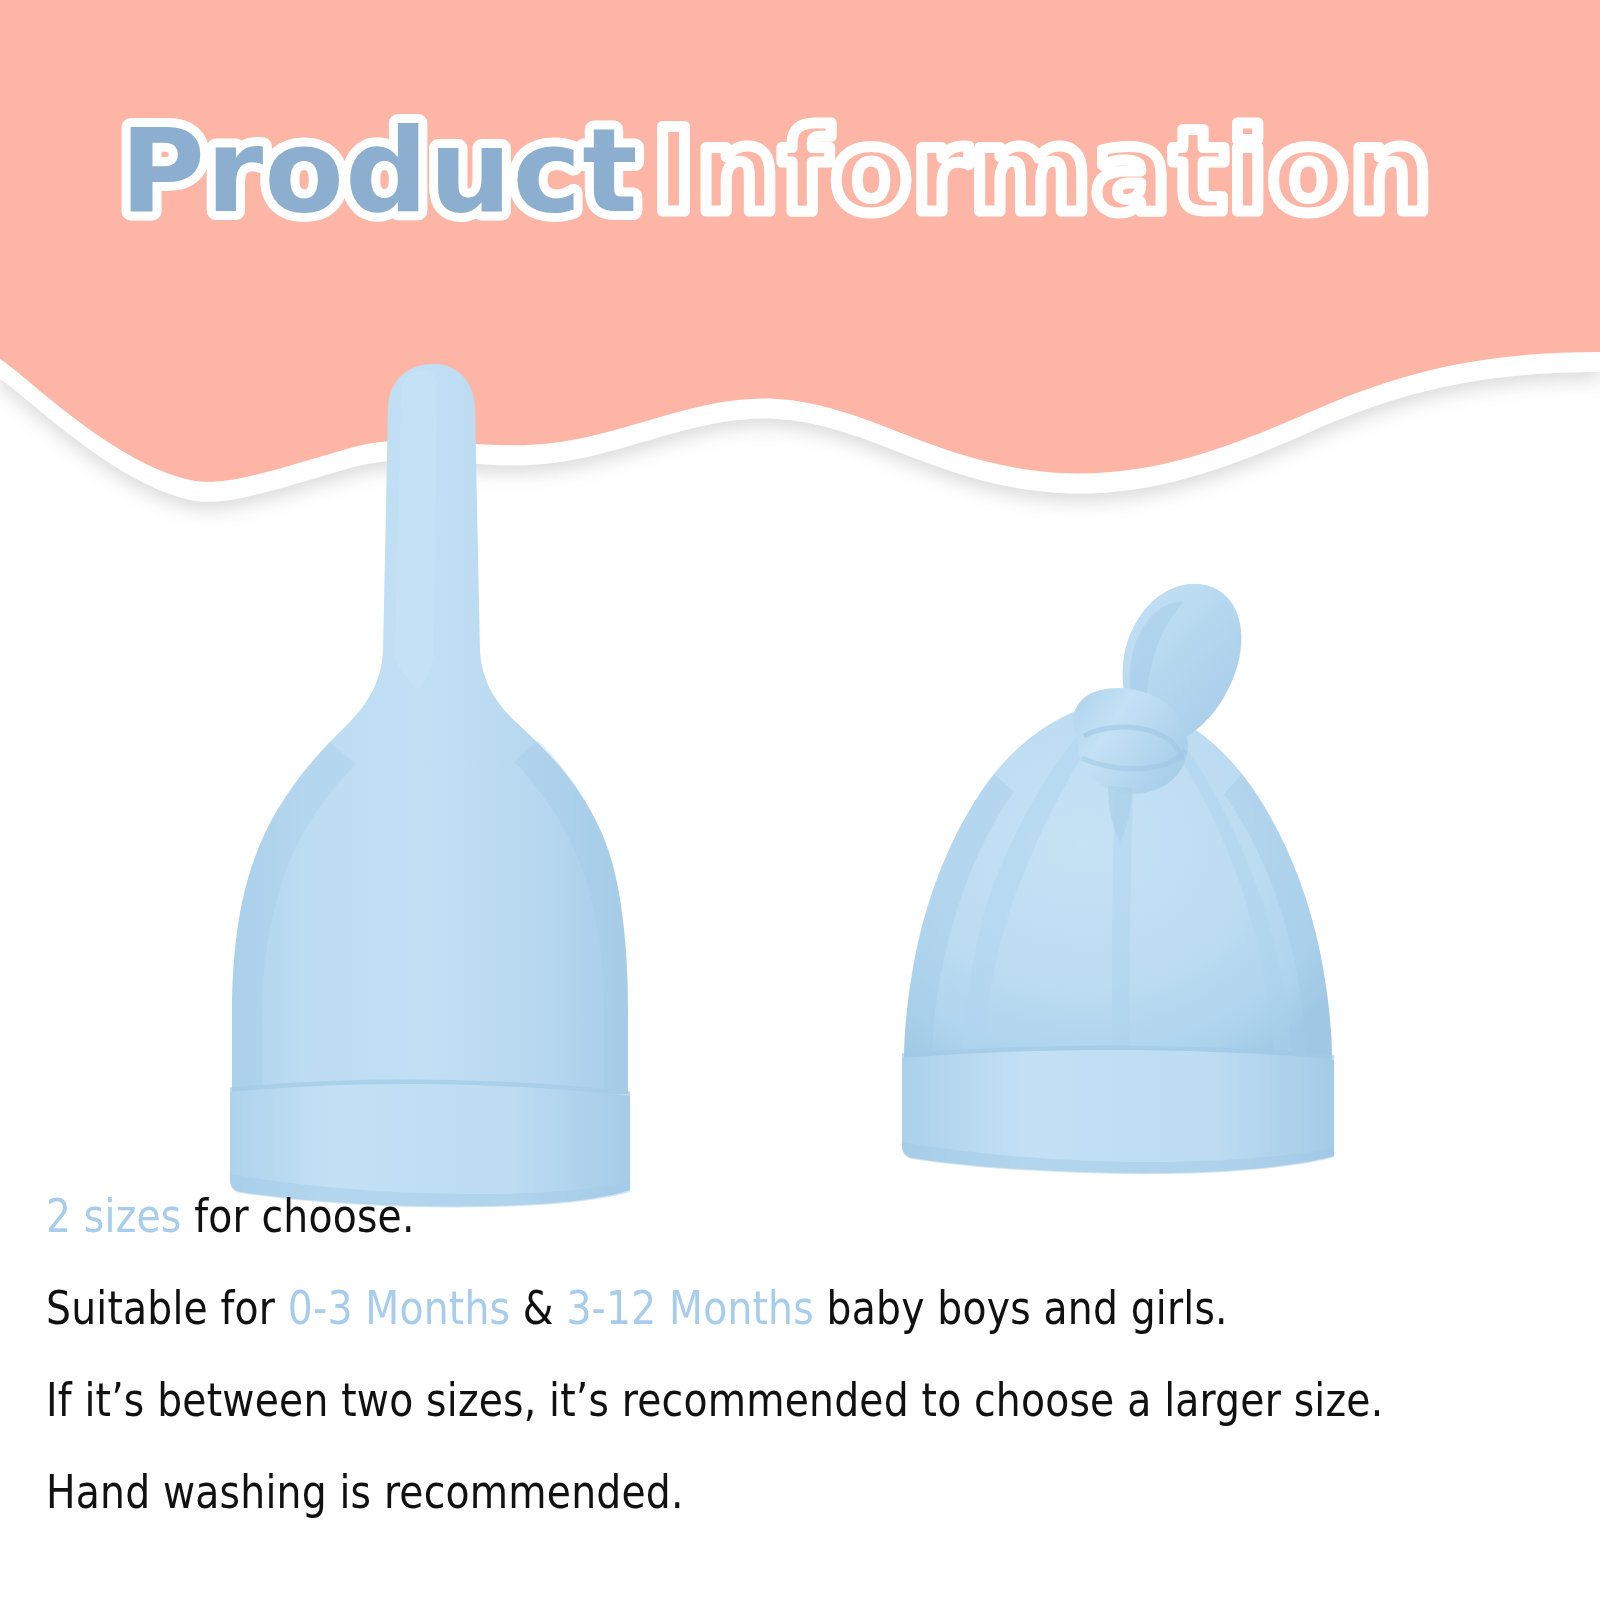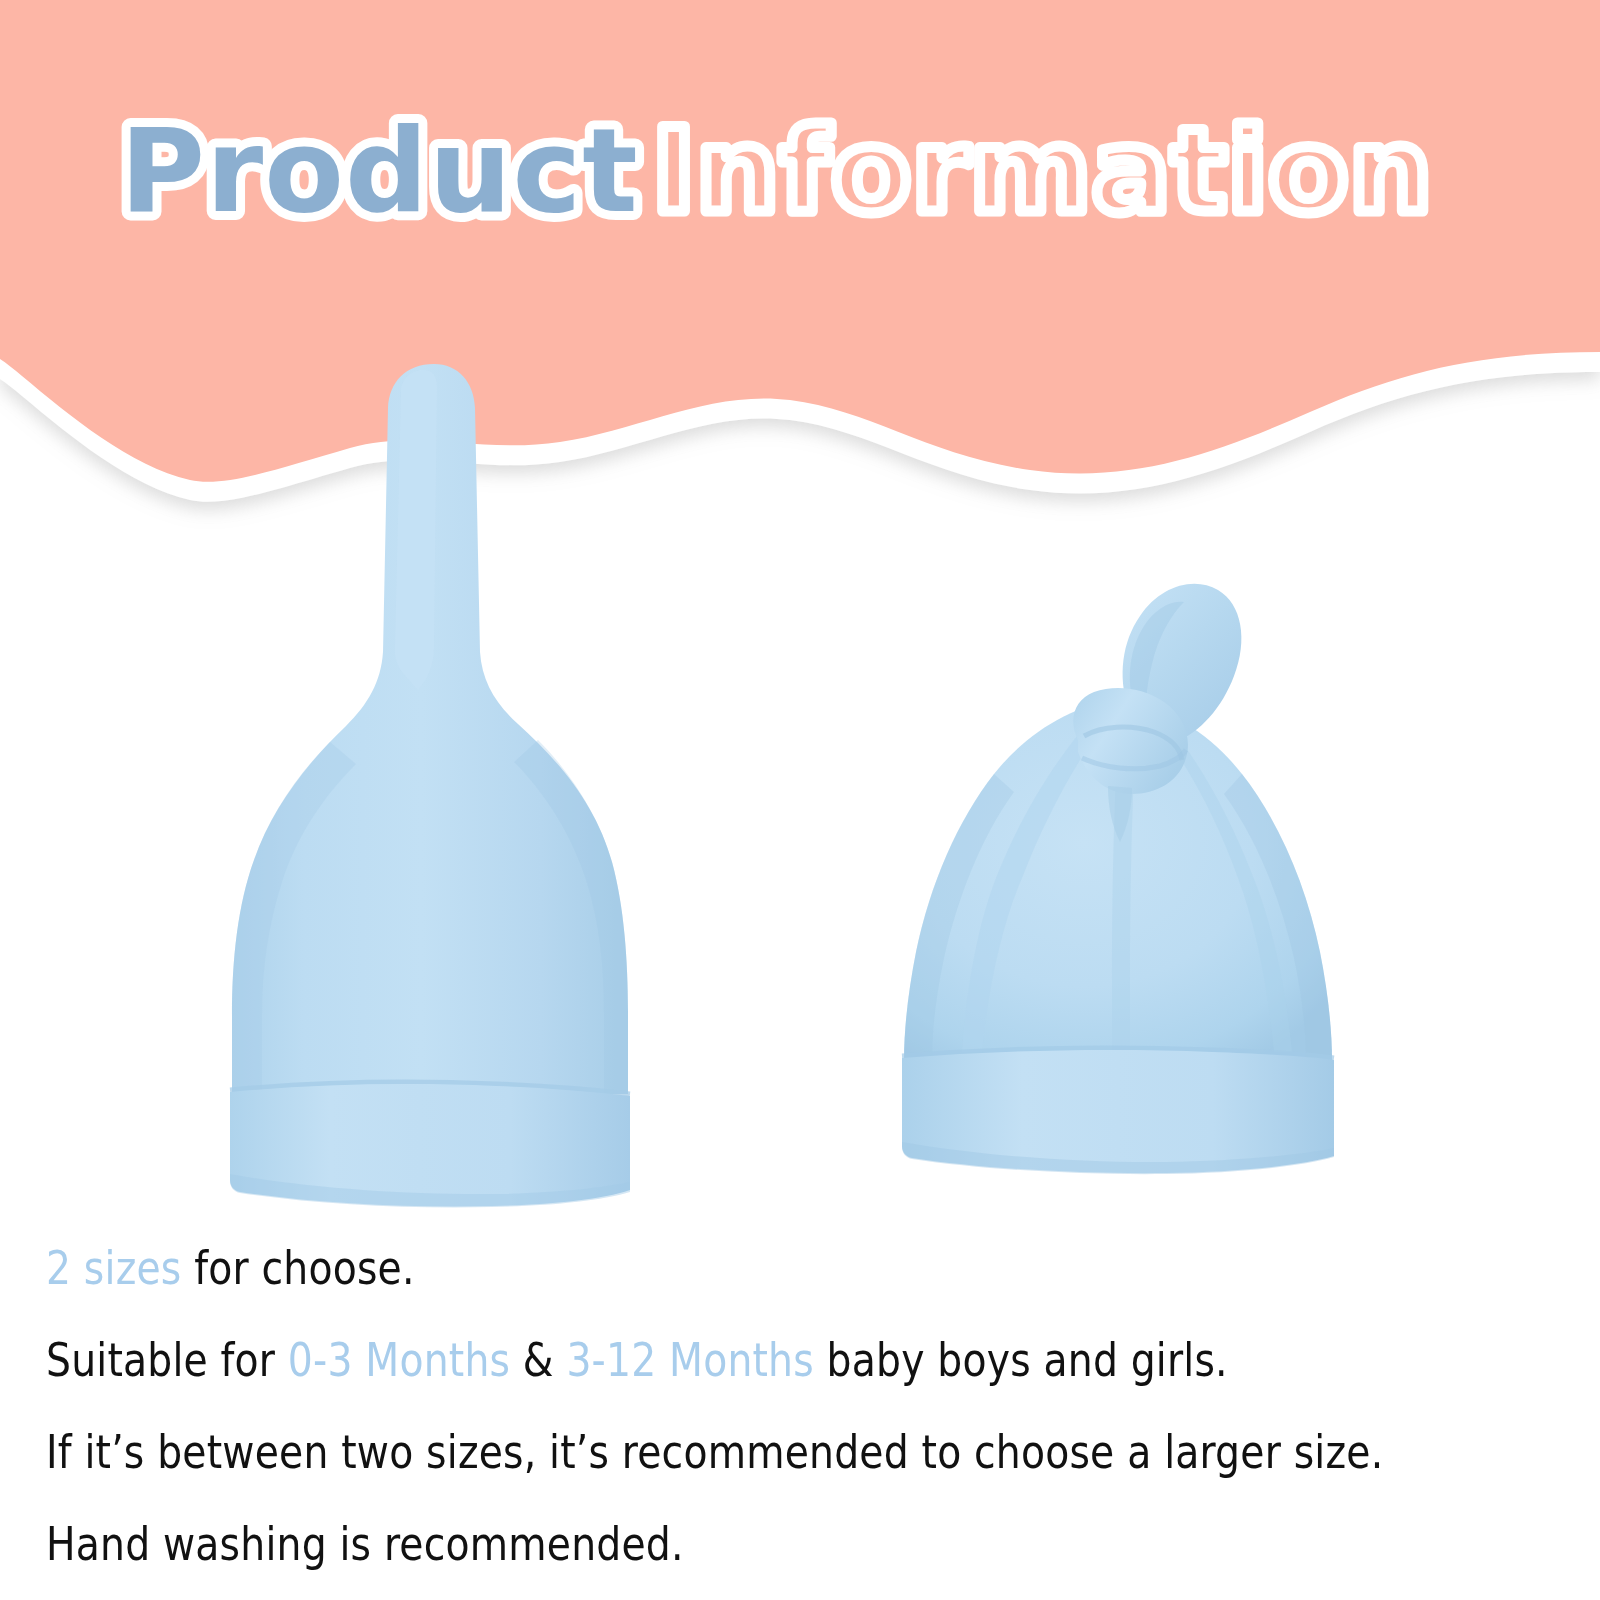--- a/index.html
+++ b/index.html
@@ -64,21 +64,21 @@
     top: 560px;
     width: 480px;
     height: 660px;
   }
   .hat svg { display: block; }
 
   
   #description {
     position: absolute;
     left: 46px;
-    top: 1222px;
+    top: 1170px;
     width: 1530px;
     z-index: 5;
   }
   .desc-line {
     font-family: "DejaVu Sans Condensed", "Liberation Sans Narrow", "Liberation Sans", sans-serif;
     font-size: 47px;
     line-height: 92px;
     color: #111111;
     white-space: nowrap;
     letter-spacing: 0.2px;

